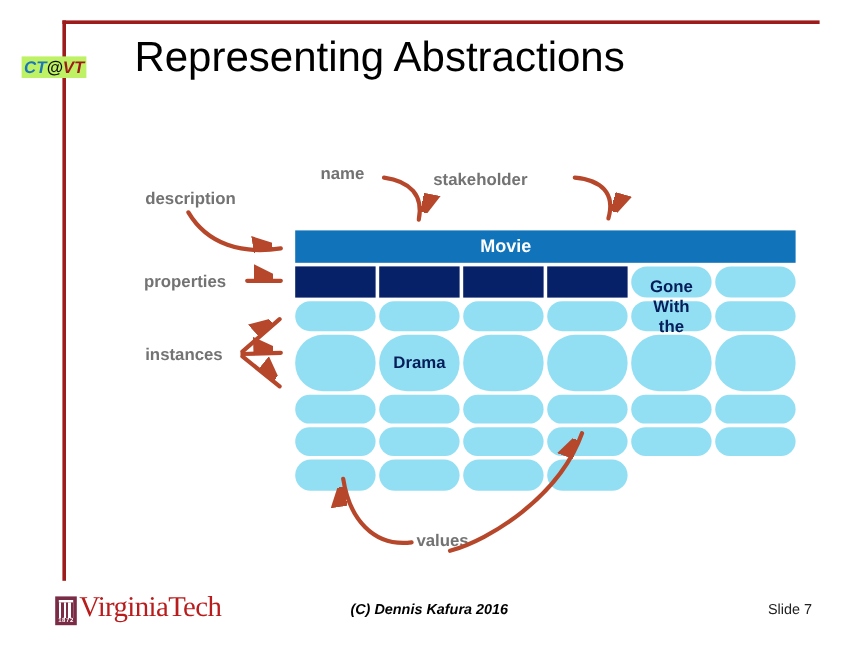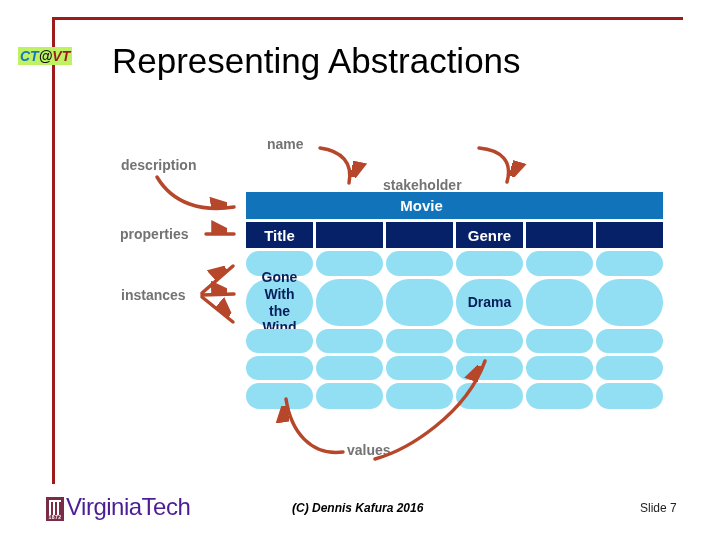--- a/index.html
+++ b/index.html
@@ -13,29 +13,29 @@
 
   
   .ctvt{
     position:absolute;left:18px;top:47px;z-index:2;background:#bef264;
     font-size:14px;font-weight:bold;font-style:italic;padding:1px 2px;letter-spacing:0px;
   }
   .ctvt .ct{color:#1B75BC;}
   .ctvt .at{color:#111111;}
   .ctvt .vt{color:#9E1B1B;}
   .slide-title{
-    position:absolute;left:112px;top:41px;font-size:35px;font-weight:400;color:#000000;
+    position:absolute;left:112px;top:28px;font-size:35px;font-weight:400;color:#000000;
     white-space:nowrap;
   }
 
   
   .lbl{position:absolute;font-size:14px;font-weight:bold;color:#737373;white-space:nowrap;}
   .lbl-description{left:121px;top:157px;}
   .lbl-name{left:267px;top:136px;}
-  .lbl-stakeholder{left:383px;top:141px;margin-top:36px;}
+  .lbl-stakeholder{left:361px;top:141px;}
   .lbl-properties{left:120px;top:226px;}
   .lbl-instances{left:121px;top:287px;}
   .lbl-values{left:347px;top:442px;}
 
   
   .arrows{position:absolute;left:0;top:0;width:720px;height:540px;pointer-events:none;}
 
   
   .abs-table{
     position:absolute;left:246px;top:192px;width:417px;height:217px;
@@ -63,22 +63,22 @@
   .vt-shield .pillars{
     position:absolute;left:3px;top:3px;width:12px;height:13px;
     background:repeating-linear-gradient(90deg,#ffffff 0 2px,#7A2B45 2px 4px,#ffffff 4px 6px,#7A2B45 6px 8px,#ffffff 8px 10px,#7A2B45 10px 12px);
     border-top:2px solid #ffffff;
   }
   .vt-shield .year{
     position:absolute;left:0;bottom:1px;width:18px;text-align:center;
     color:#ffffff;font-size:5px;font-weight:bold;letter-spacing:0.5px;
   }
   .vt-brand{
-    position:absolute;left:66px;top:493px;font-family:Liberation Sans, sans-serif;
-    font-size:24px;color:#4c1d95;letter-spacing:-0.5px;
+    position:absolute;left:66px;top:493px;font-family:Liberation Serif, serif;
+    font-size:24px;color:#b91c1c;letter-spacing:-0.5px;
   }
   .footer-credit{
     position:absolute;left:292px;top:501px;font-size:12px;font-weight:bold;
     font-style:italic;color:#000000;white-space:nowrap;
   }
   .footer-slide{
     position:absolute;left:640px;top:501px;font-size:12px;color:#222222;white-space:nowrap;
   }
 </style>
 </head>
@@ -98,24 +98,22 @@
 <div class="lbl lbl-stakeholder">stakeholder</div>
 <div class="lbl lbl-properties">properties</div>
 <div class="lbl lbl-instances">instances</div>
 <div class="lbl lbl-values">values</div>
 
 <div class="abs-table">
   <div class="hdr-row">
     <div class="hdr-half"><span>Movie</span></div>
   </div>
 
-<div class="cell-prop">Title</div>
-    <div class="cell-prop"></div>
-    <div class="cell-prop"></div>
-    <div class="cell-prop">Genre</div>
+    <div class="cell-prop"></div>
+    <div class="cell-prop"></div>
     <div class="cell-prop"></div>
     <div class="cell-prop"></div>
     <div class="cell-body">
       <span></span>
     </div>
     <div class="cell-body">
       <span></span>
     </div>
     <div class="cell-body">
       <span></span>

